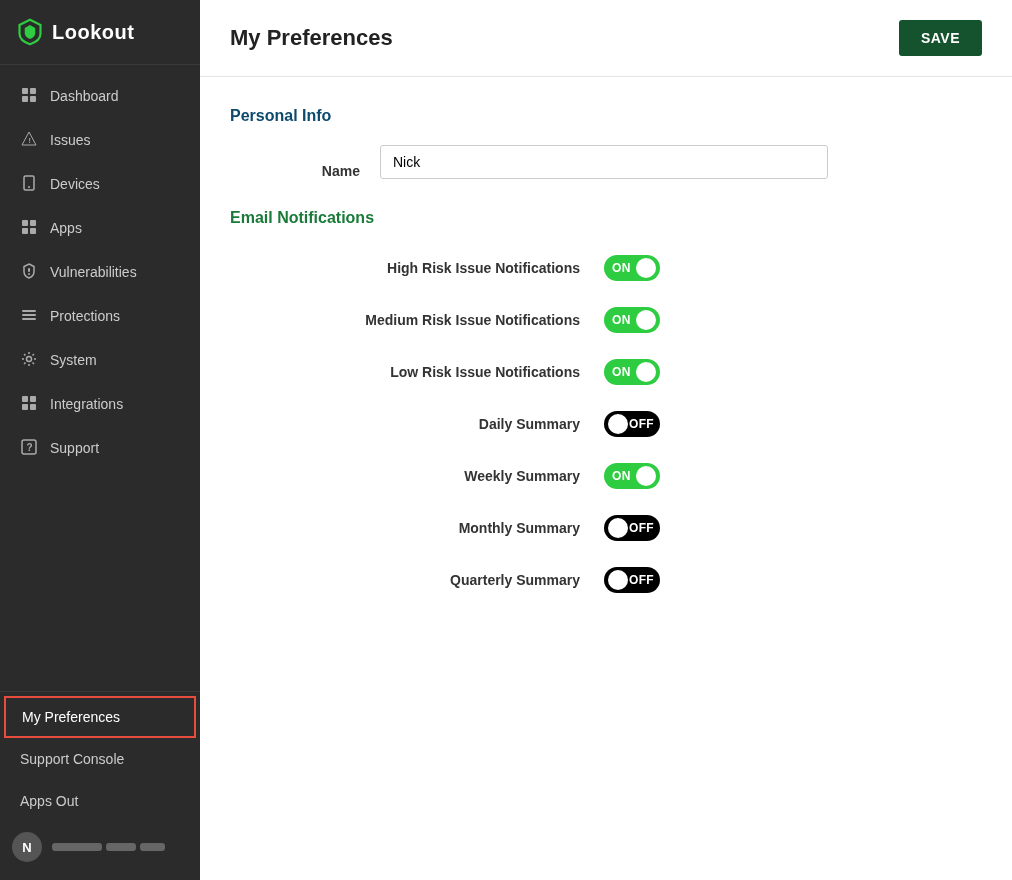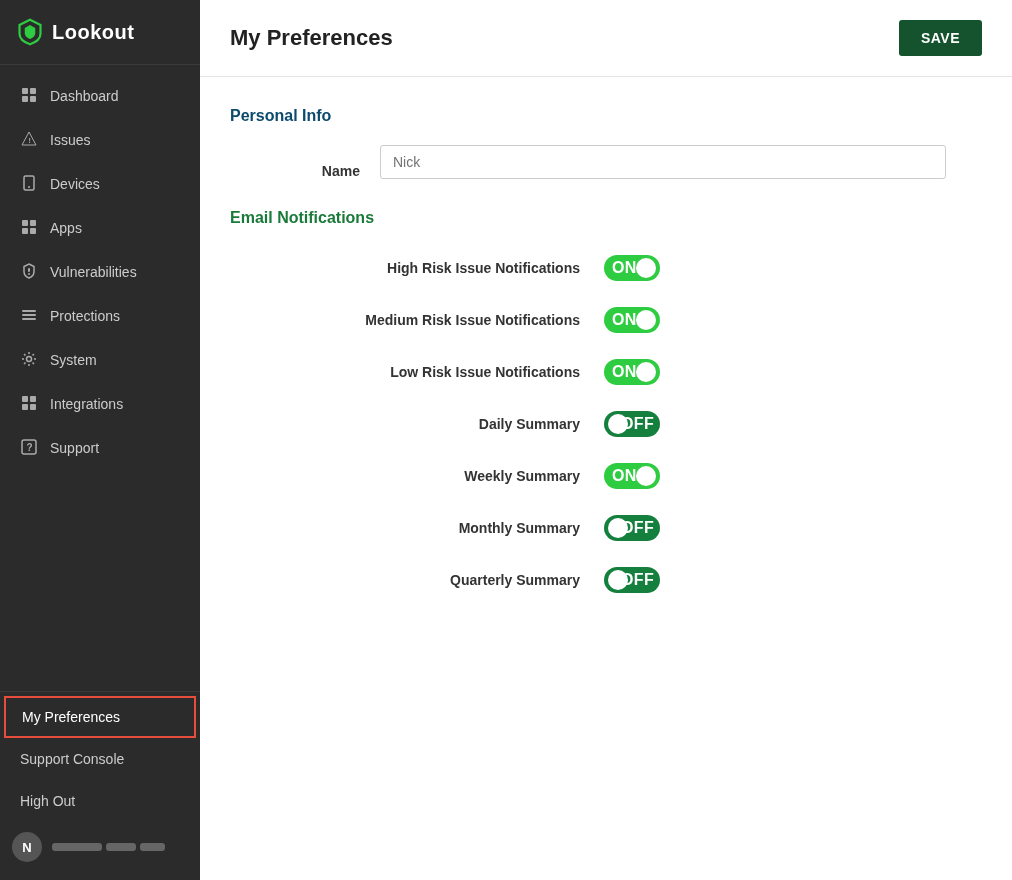--- a/index.html
+++ b/index.html
@@ -173,26 +173,26 @@
     .form-label {
       font-size: 14px;
       font-weight: 600;
       color: #333;
       width: 100px;
       text-align: right;
       margin-right: 20px;
     }
 
     .form-input {
-      width: 566px;
+      width: 448px;
       padding: 8px 12px;
       border: 1px solid #ccc;
       border-radius: 3px;
       font-size: 14px;
-      color: #737373;
+      color: #000000;
       outline: none;
     }
 
     .email-section-title {
       font-size: 16px;
       font-weight: 600;
       color: #1a7a3a;
       margin-bottom: 28px;
     }
 
@@ -222,39 +222,39 @@
       height: 26px;
       border-radius: 13px;
       cursor: pointer;
     }
 
     .toggle.on {
       background: #2ecc40;
     }
 
     .toggle.off {
-      background: #15803d;
+      background: #000000;
     }
 
     .toggle-knob {
       position: absolute;
       width: 20px;
       height: 20px;
       border-radius: 50%;
       background: #fff;
       top: 3px;
       transition: left 0.2s;
     }
 
     .toggle.on .toggle-knob { left: 32px; }
     .toggle.off .toggle-knob { left: 4px; }
 
     .toggle-text {
       position: absolute;
-      font-size: 16px;
+      font-size: 12px;
       font-weight: 700;
       color: #fff;
       letter-spacing: 0.3px;
     }
 
     .toggle.on .toggle-text { left: 8px; }
     .toggle.off .toggle-text { right: 6px; }
   </style>
 </head>
 <body>
@@ -371,21 +371,21 @@
   </nav>
 
   <div class="sidebar-bottom">
     <div class="bottom-item active">
       <span>My Preferences</span>
     </div>
     <div class="bottom-item">
       <span>Support Console</span>
     </div>
     <div class="bottom-item">
-      <span>High Out</span>
+      <span>Apps Out</span>
     </div>
     <div class="avatar-row">
       <div class="avatar-circle">N</div>
       <div class="avatar-info">
         <div class="avatar-block" style="width:50px;"></div>
         <div class="avatar-block" style="width:30px;"></div>
         <div class="avatar-block" style="width:25px;"></div>
       </div>
     </div>
   </div>

